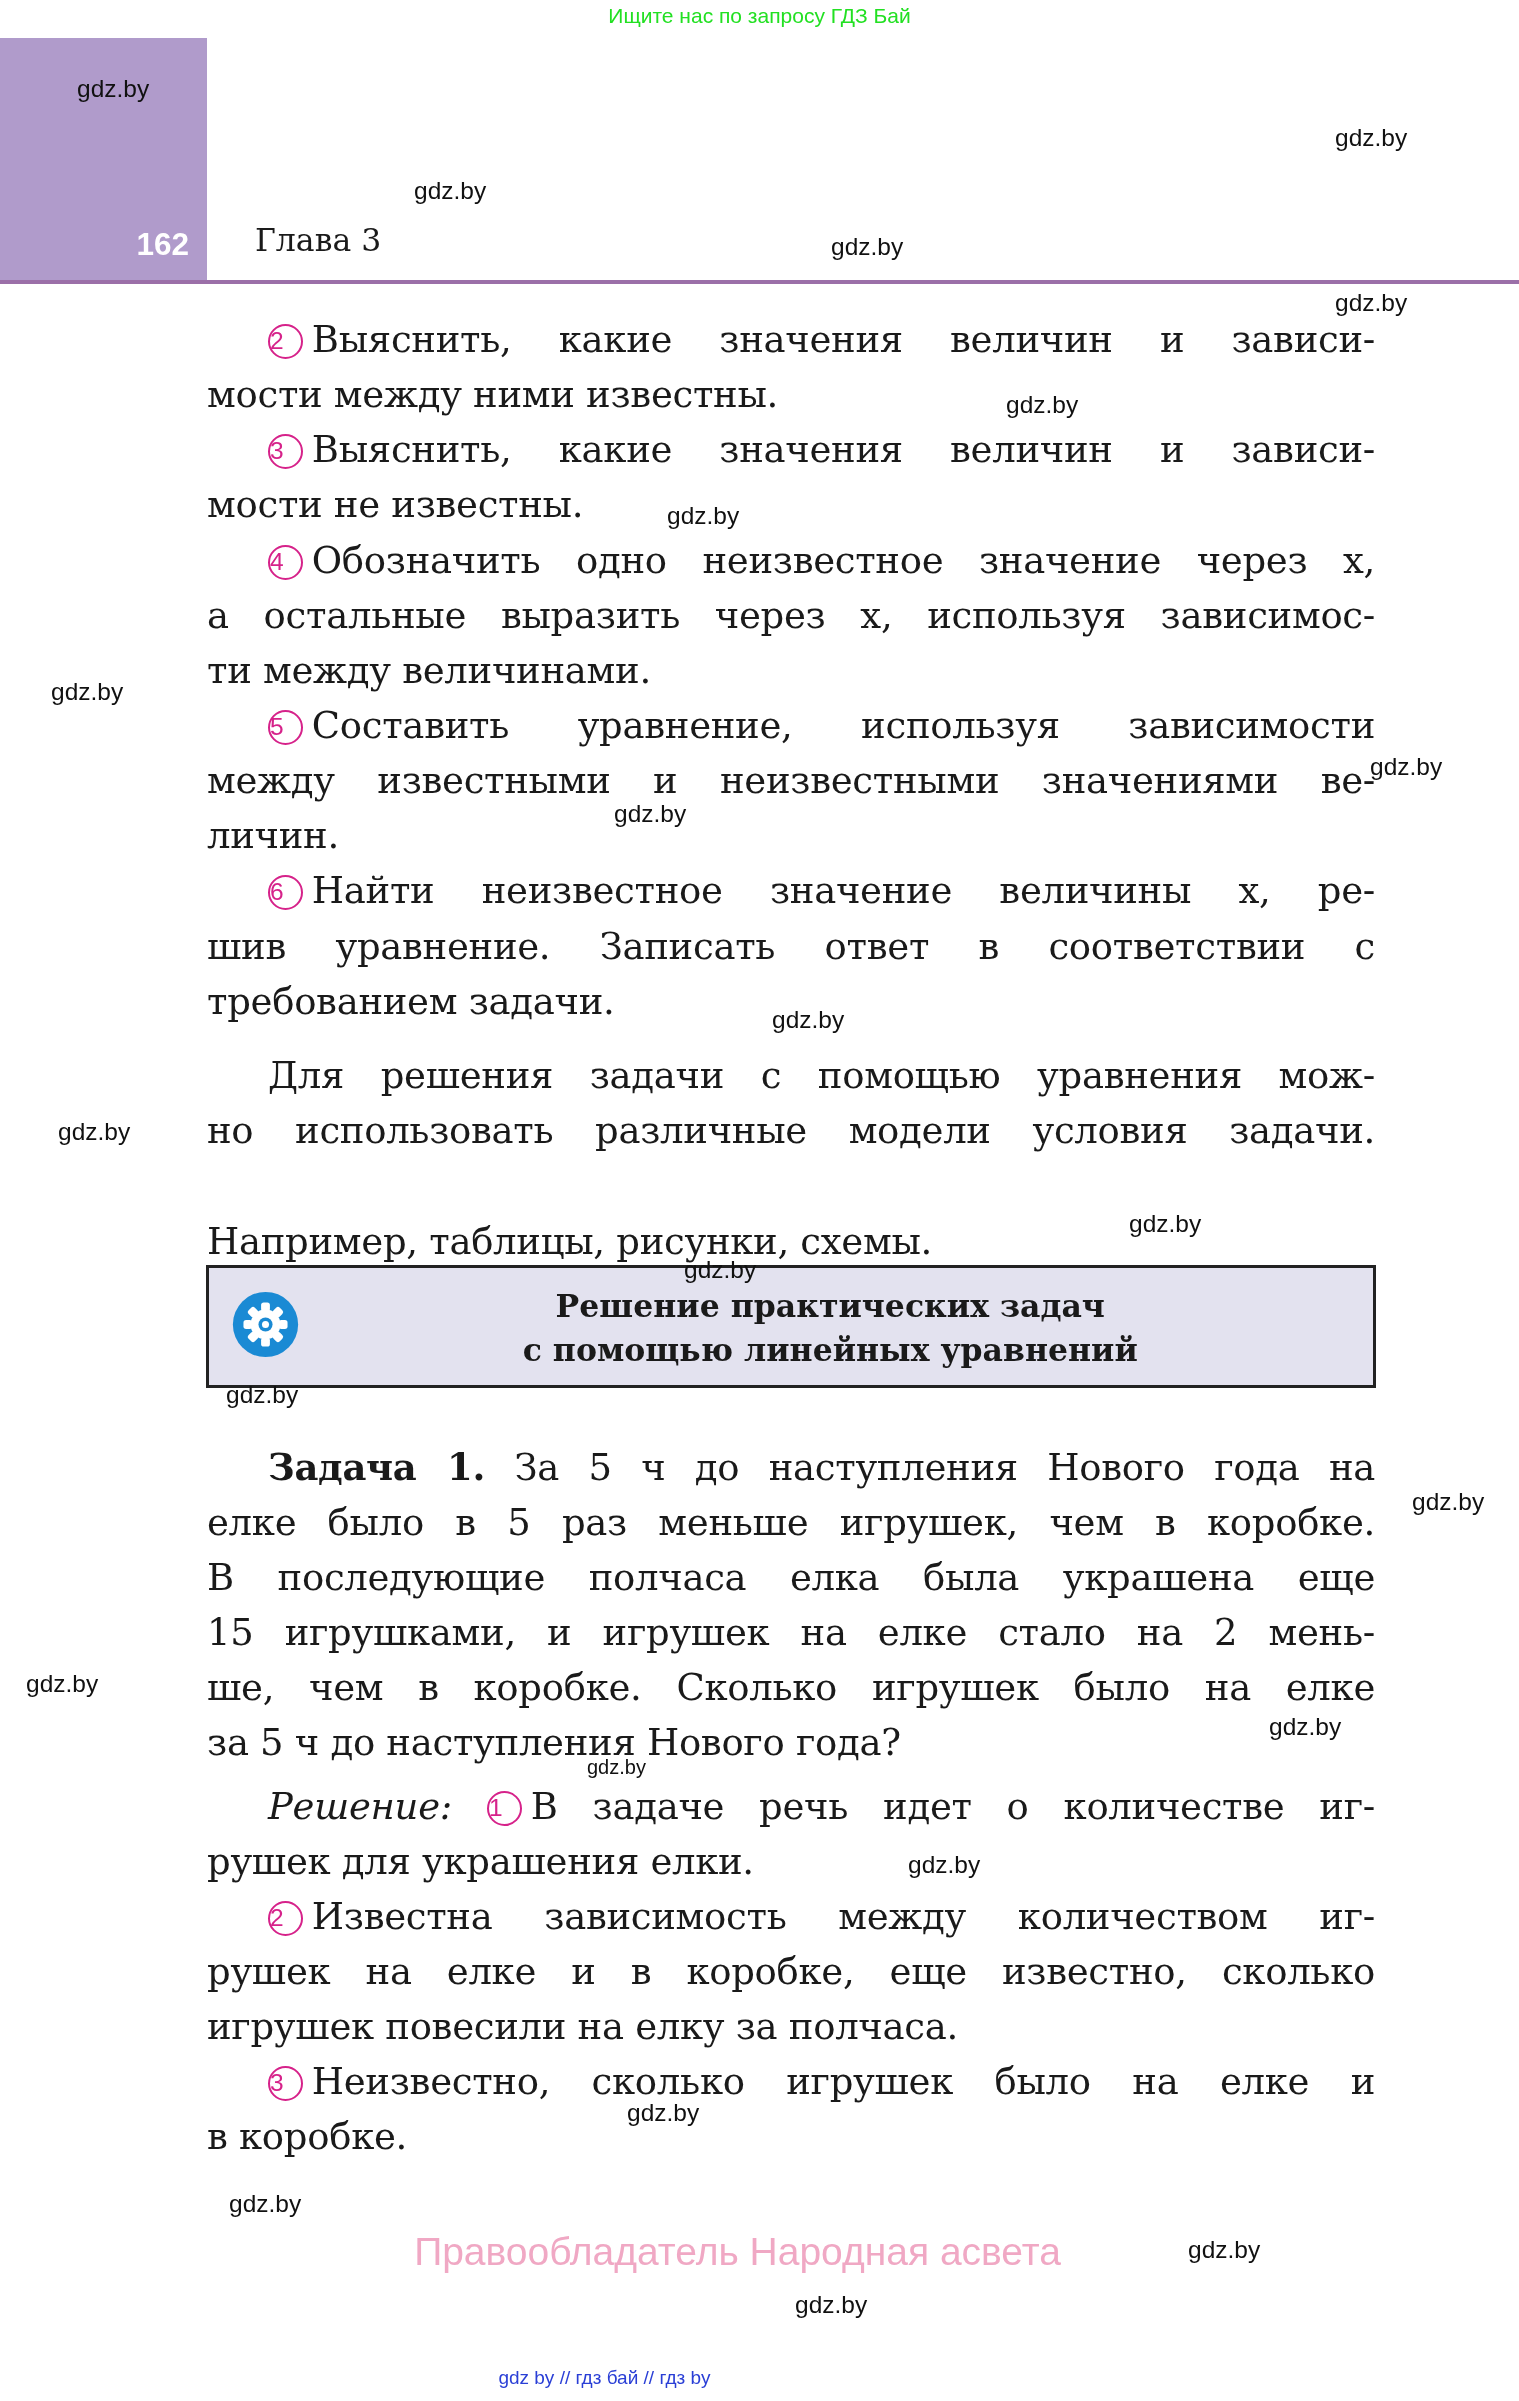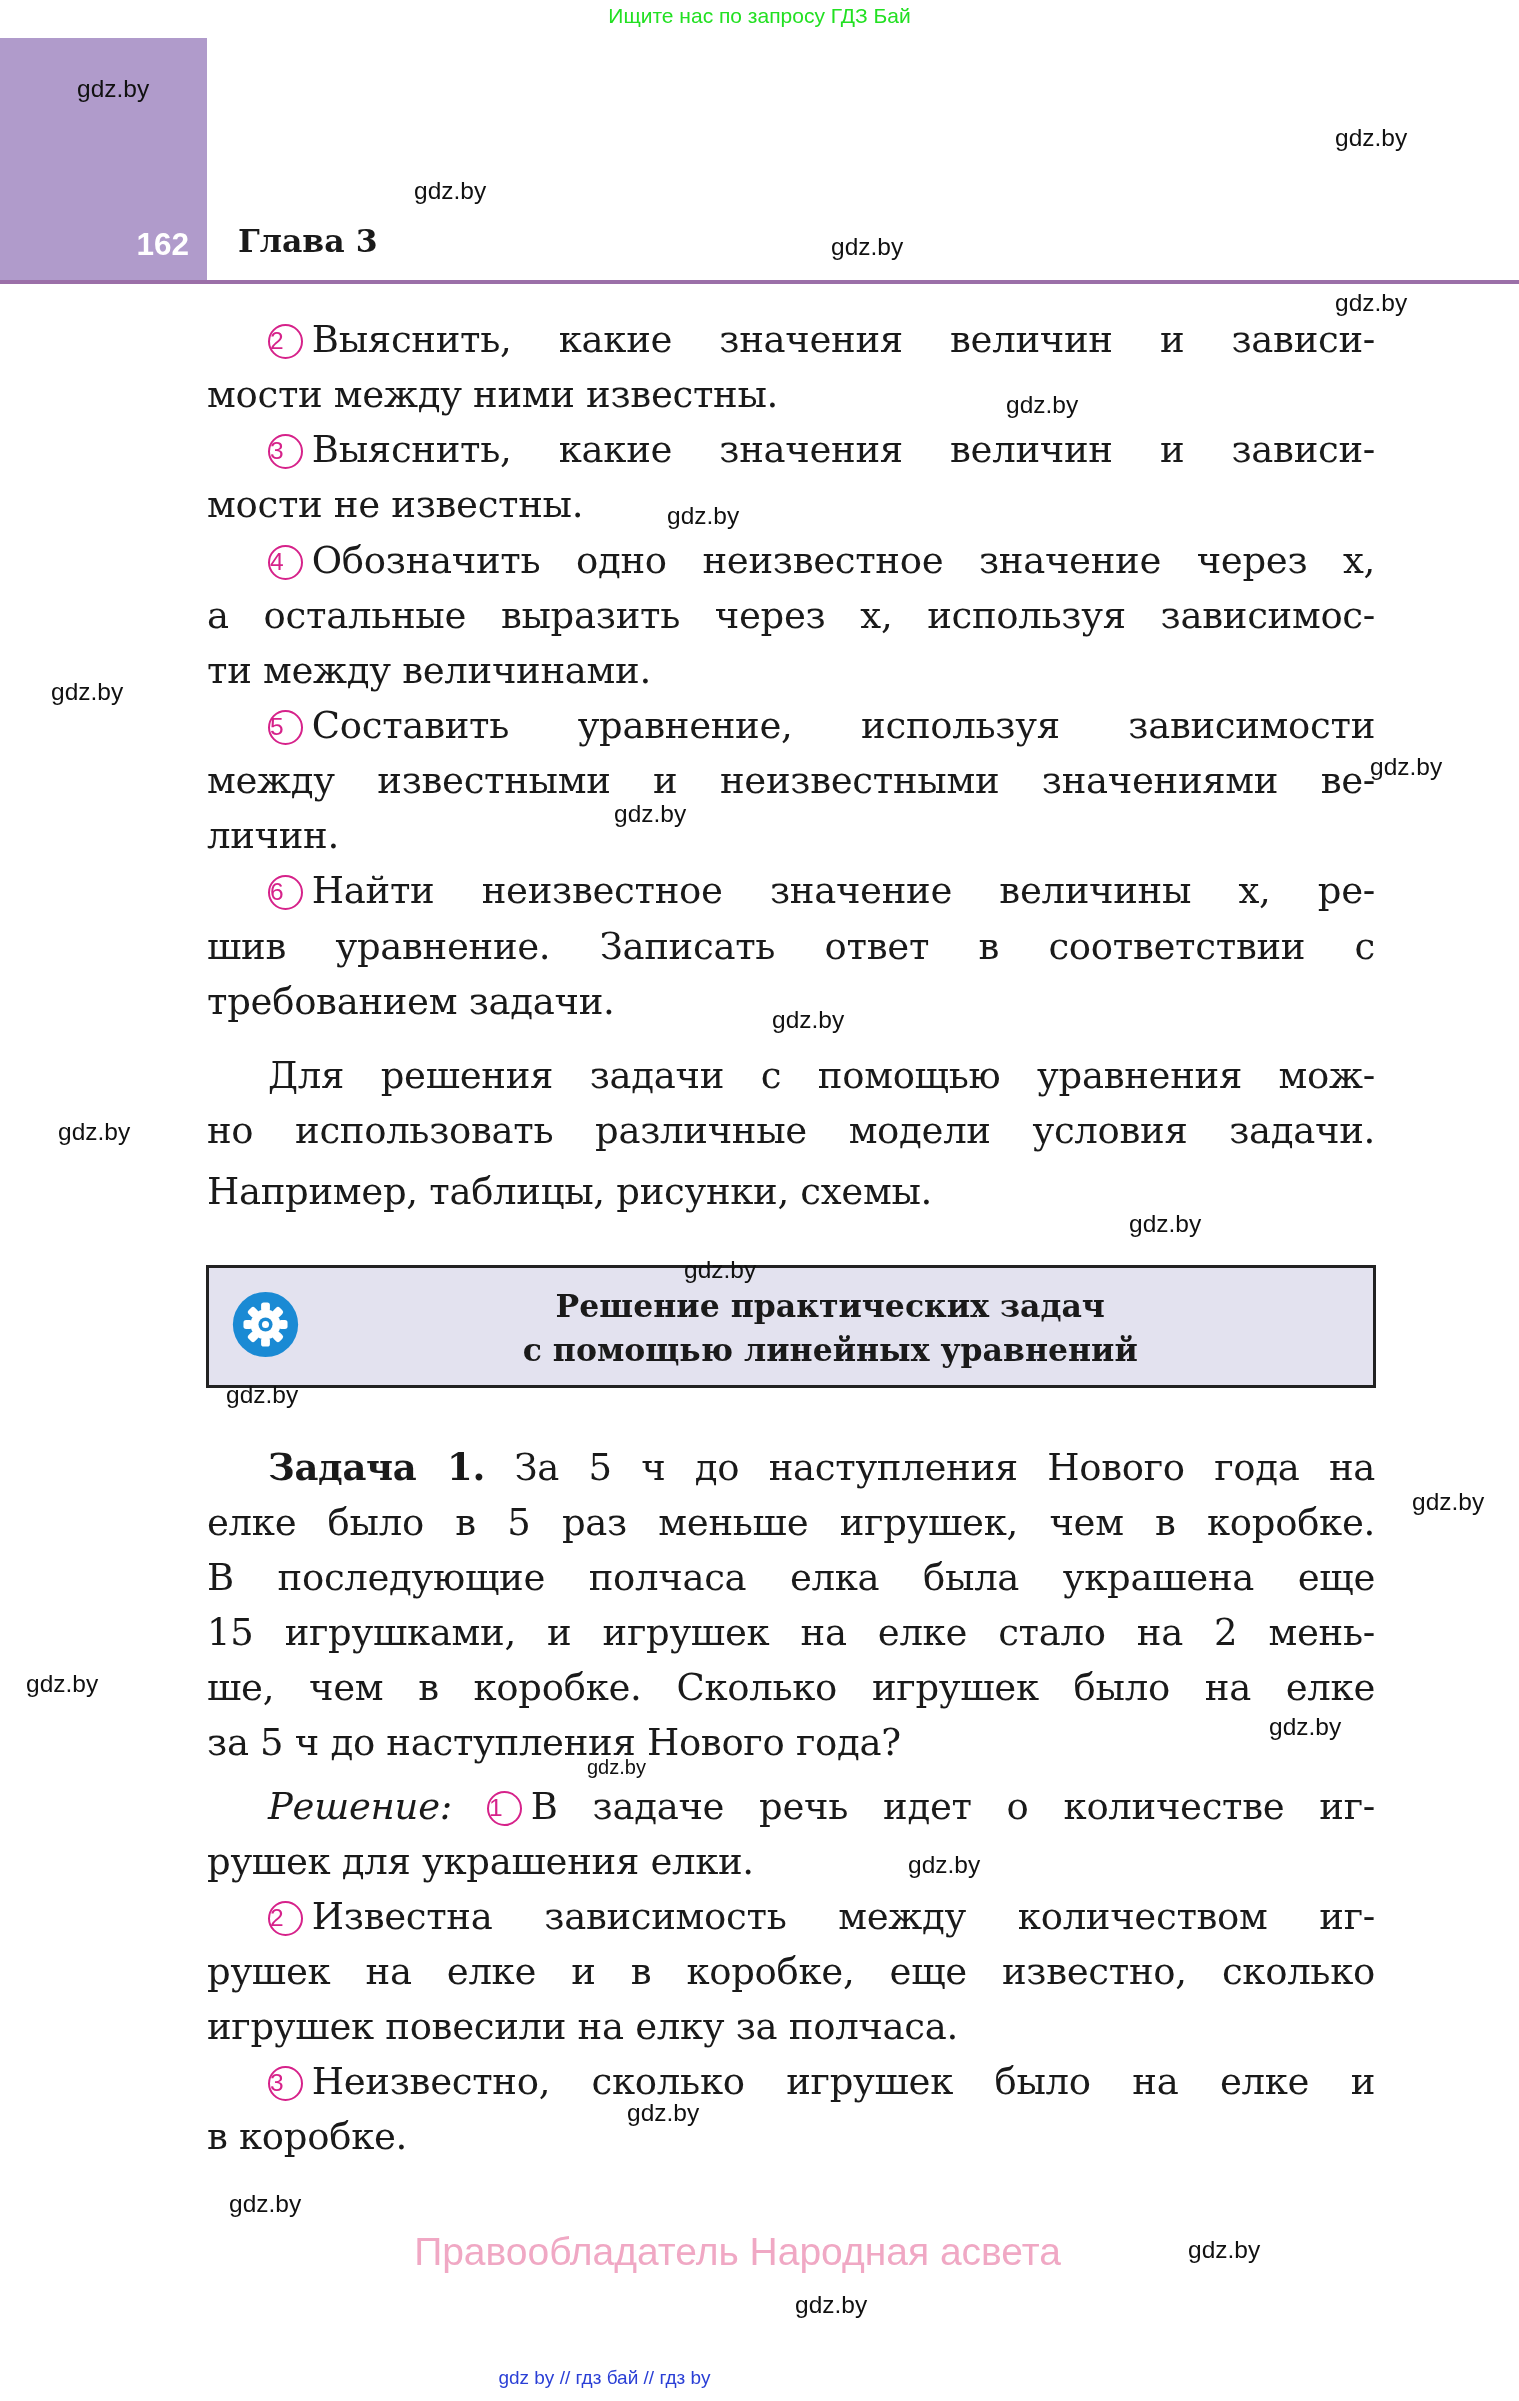--- a/index.html
+++ b/index.html
@@ -13,21 +13,21 @@
     left: 0; width: 1519px; top: 3.5px; text-align: center;
     font-family: "Liberation Sans", sans-serif; font-size: 21px; color: #22e022;
   }
   .purple-block { left: 0; top: 38px; width: 207px; height: 243px; background: #b09bcb; }
   .header-rule { left: 0; top: 280px; width: 1519px; height: 3.5px; background: #9b6fa8; }
   .page-number {
     left: 105px; top: 226px; width: 84px; text-align: right;
     font-family: "Liberation Sans", sans-serif; font-weight: bold; font-size: 31.5px; color: #ffffff;
   }
   .chapter-title {
-    left: 238px; top: 222px; font-family: "DejaVu Serif", serif; font-weight: bold;
+    left: 255px; top: 222px; font-family: "DejaVu Serif", serif; font-weight: normal;
     font-size: 31.5px; color: #1a1a1a;
   }
   .wm {
     font-family: "Liberation Sans", sans-serif; font-size: 24.5px; color: #111;
     white-space: nowrap;
     text-align: right;
   }
   .wm.small { font-size: 20px; }
   .line {
     left: 207px; width: 1168px; font-size: 37px; line-height: 49px;
@@ -91,21 +91,21 @@
   <div class="abs line last" style="top:811px">личин.</div>
 
   <div class="abs line indent" style="top:866px"><span class="num">6</span><span>Найти неизвестное значение величины x, ре-</span></div>
   <div class="abs line" style="top:922px">шив уравнение. Записать ответ в соответствии с</div>
   <div class="abs line last" style="top:977px">требованием задачи.</div>
 </div>
 
 <div>
   <div class="abs line indent" style="top:1051px">Для решения задачи с помощью уравнения мож-</div>
   <div class="abs line" style="top:1106px">но использовать различные модели условия задачи.</div>
-  <div class="abs line last" style="top:1167px">Например, таблицы, рисунки, схемы.</div>
+  <div class="abs line last" style="top:1217px">Например, таблицы, рисунки, схемы.</div>
 </div>
 
 <div class="abs topic-box">
   <svg class="gear" viewBox="0 0 76 76">
     <circle cx="38" cy="38" r="37" fill="#1a8ad4"></circle>
     <g fill="#ffffff" transform="translate(38,38)">
       <circle r="17"></circle>
       <rect x="-5" y="-25" width="10" height="10" rx="3"></rect>
       <rect x="-5" y="-25" width="10" height="10" rx="3" transform="rotate(45)"></rect>
       <rect x="-5" y="-25" width="10" height="10" rx="3" transform="rotate(90)"></rect>

